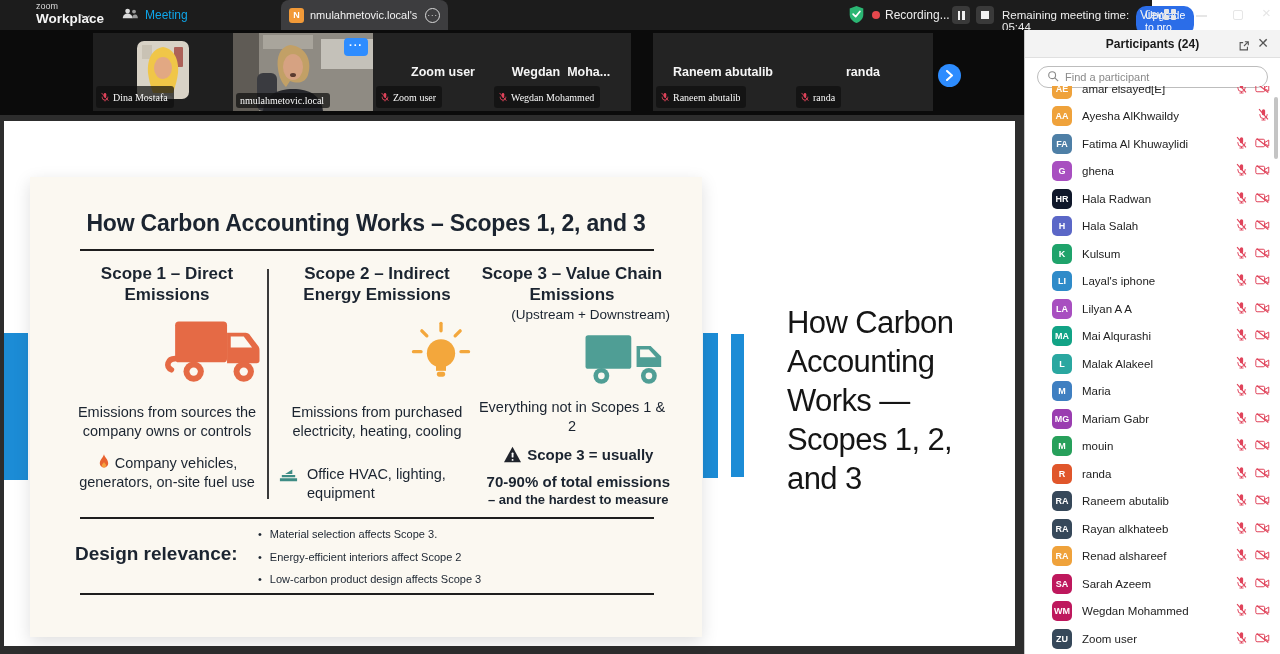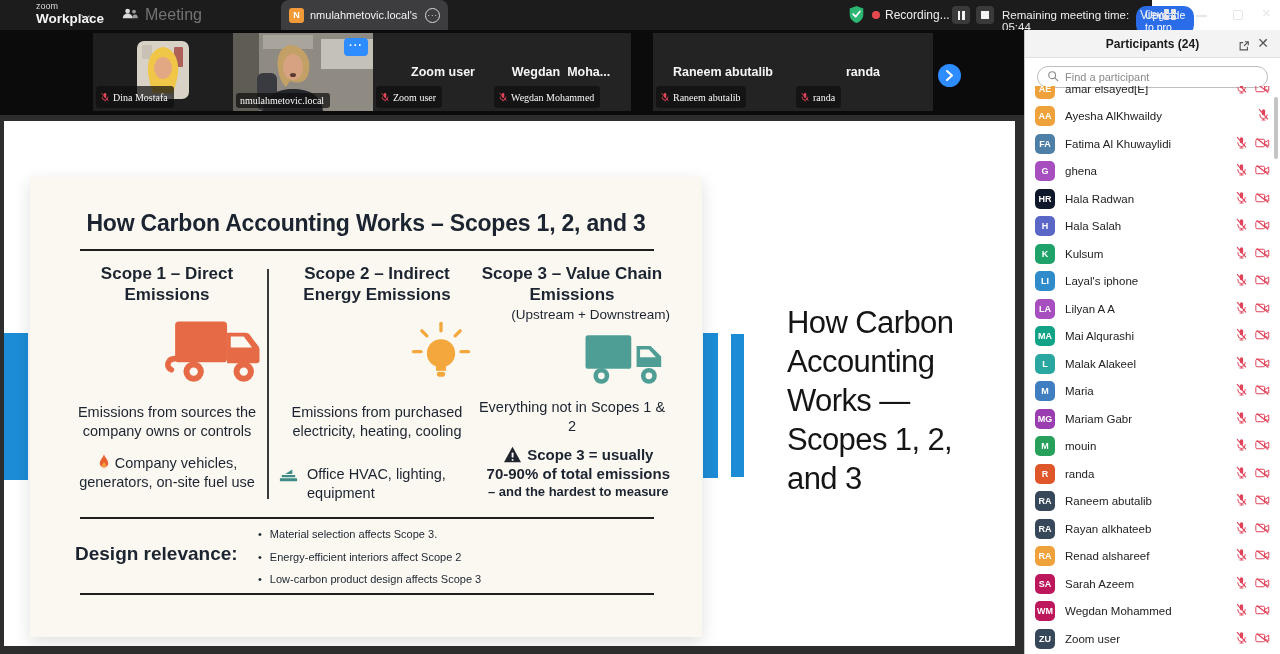--- a/index.html
+++ b/index.html
@@ -9,21 +9,21 @@
 
   
   .titlebar { position:absolute; left:0; top:0; width:1152px; height:30px; background:#1C1C1C; }
   .brand { position:absolute; left:36px; top:2px; color:#F5F5F5; line-height:1; }
   .brand .z { font-size:9px; color:#D8D8D8; }
   .brand .w { font-size:13.5px; font-weight:700; margin-top:1px; }
   .tb-chev { position:absolute; left:82px; top:12px; width:7px; height:7px;
              border-right:1.6px solid #CFCFCF; border-bottom:1.6px solid #CFCFCF;
              transform:rotate(45deg) scale(1,0.8); }
   .meeting-tab { position:absolute; left:112px; top:0; height:30px; display:flex; align-items:center; gap:7px; padding:0 10px; }
-  .meeting-tab span.lbl { font-size:16px; color:#737373; }
+  .meeting-tab span.lbl { font-size:12px; color:#0ea5e9; }
   .share-tab { position:absolute; left:281px; top:0; width:167px; height:30px; background:#3D3D3F;
                border-radius:8px 8px 0 0; display:flex; align-items:center; gap:6px; padding:0 8px; }
   .n-badge { width:15px; height:15px; border-radius:3px; background:#F29A38; color:#fff;
              font-size:9px; font-weight:700; display:flex; align-items:center; justify-content:center; flex:none; }
   .share-tab .lbl { font-size:11px; color:#F2F2F2; white-space:nowrap; overflow:hidden; flex:1; }
   .ellipsis-circle { width:15px; height:15px; border:1px solid #D9D9D9; border-radius:50%; color:#D9D9D9;
                      font-size:9px; line-height:13px; text-align:center; letter-spacing:.5px; flex:none; }
   .tb-item { position:absolute; color:#EDEDED; font-size:12px; top:8px; }
   .rec-dot { position:absolute; left:872px; top:11px; width:8px; height:8px; border-radius:50%; background:#E5484D; }
   .tb-btn { position:absolute; top:6px; width:18px; height:18px; background:#3A3A3A; border-radius:4px;
@@ -80,39 +80,39 @@
   .col1 .icon-slot { height:86px; margin-top:6px; }
   .col2 .icon-slot { height:84px; margin-top:8px; }
   .col3 .icon-slot { height:64px; margin-top:6px; }
   .desc { font-size:14.5px; line-height:19px; margin-top:6px; }
   .bullet-line { font-size:14.5px; line-height:19px; margin-top:12px; }
   .bullet-line svg { vertical-align:-3px; margin-right:4px; }
   .col2 .bullet-flex { display:flex; gap:8px; margin-top:24px; text-align:left; align-items:flex-start; }
   .col2 .bullet-flex .txt { font-size:14.5px; line-height:19px; }
   .warn-block { margin-top:10px; font-weight:700; }
   .warn-l1 { font-size:15px; } .warn-l1 svg { vertical-align:-3px; margin-right:5px; }
-  .warn-l2 { font-size:15px; margin-top:2px; }
+  .warn-l2 { font-size:15px; margin-top:10px; }
   .warn-l3 { font-size:13px; margin-top:2px; }
   .design-label { position:absolute; left:45px; top:366px; font-size:19px; font-weight:700; }
   .design-list { position:absolute; left:228px; top:346px; list-style:none; }
   .design-list li { font-size:11px; line-height:22.6px; }
   .design-list li::before { content:"•"; margin-right:8px; }
 
   
   .panel { position:absolute; left:1024px; top:30px; width:256px; height:624px; background:#fff;
            border-left:1px solid #C9C9C9; }
   .p-header { position:relative; height:28px; background:#F3F3F3; border-bottom:1px solid #E0E0E0; }
   .p-title { text-align:center; line-height:28px; font-size:12px; font-weight:700; color:#1A1A1A; }
   .p-popout { position:absolute; right:30px; top:8px; }
   .p-close { position:absolute; right:11px; top:5px; font-size:14px; color:#555; }
   .p-search { position:absolute; left:12px; right:12px; top:36px; height:22px; border:1px solid #BDBDBD;
               border-radius:12px; display:flex; align-items:center; gap:6px; padding:0 9px; background:#fff; }
   .p-search .ph { font-size:11px; color:#8A8A8A; }
   .p-list { position:absolute; left:0; right:0; top:56px; bottom:0; overflow:hidden; }
-  .p-row { height:27.5px; display:flex; align-items:center; padding-left:10px; }
+  .p-row { height:27.5px; display:flex; align-items:center; padding-left:27px; }
   .p-row:first-child { margin-top:-11px; }
   .p-avatar { width:20px; height:20px; border-radius:5px; color:#fff; font-size:9px; font-weight:700;
               display:flex; align-items:center; justify-content:center; flex:none; }
   .p-name { margin-left:10px; font-size:11.5px; color:#222; white-space:nowrap; overflow:hidden; flex:1; }
   .p-icons { display:flex; justify-content:flex-end; align-items:center; gap:7px; width:44px; margin-right:10px; flex:none; }
   .p-scrollbar { position:absolute; right:2px; top:67px; width:4px; height:62px; background:#C4C4C4; border-radius:2px; }
 </style>
 </head>
 <body>
 

